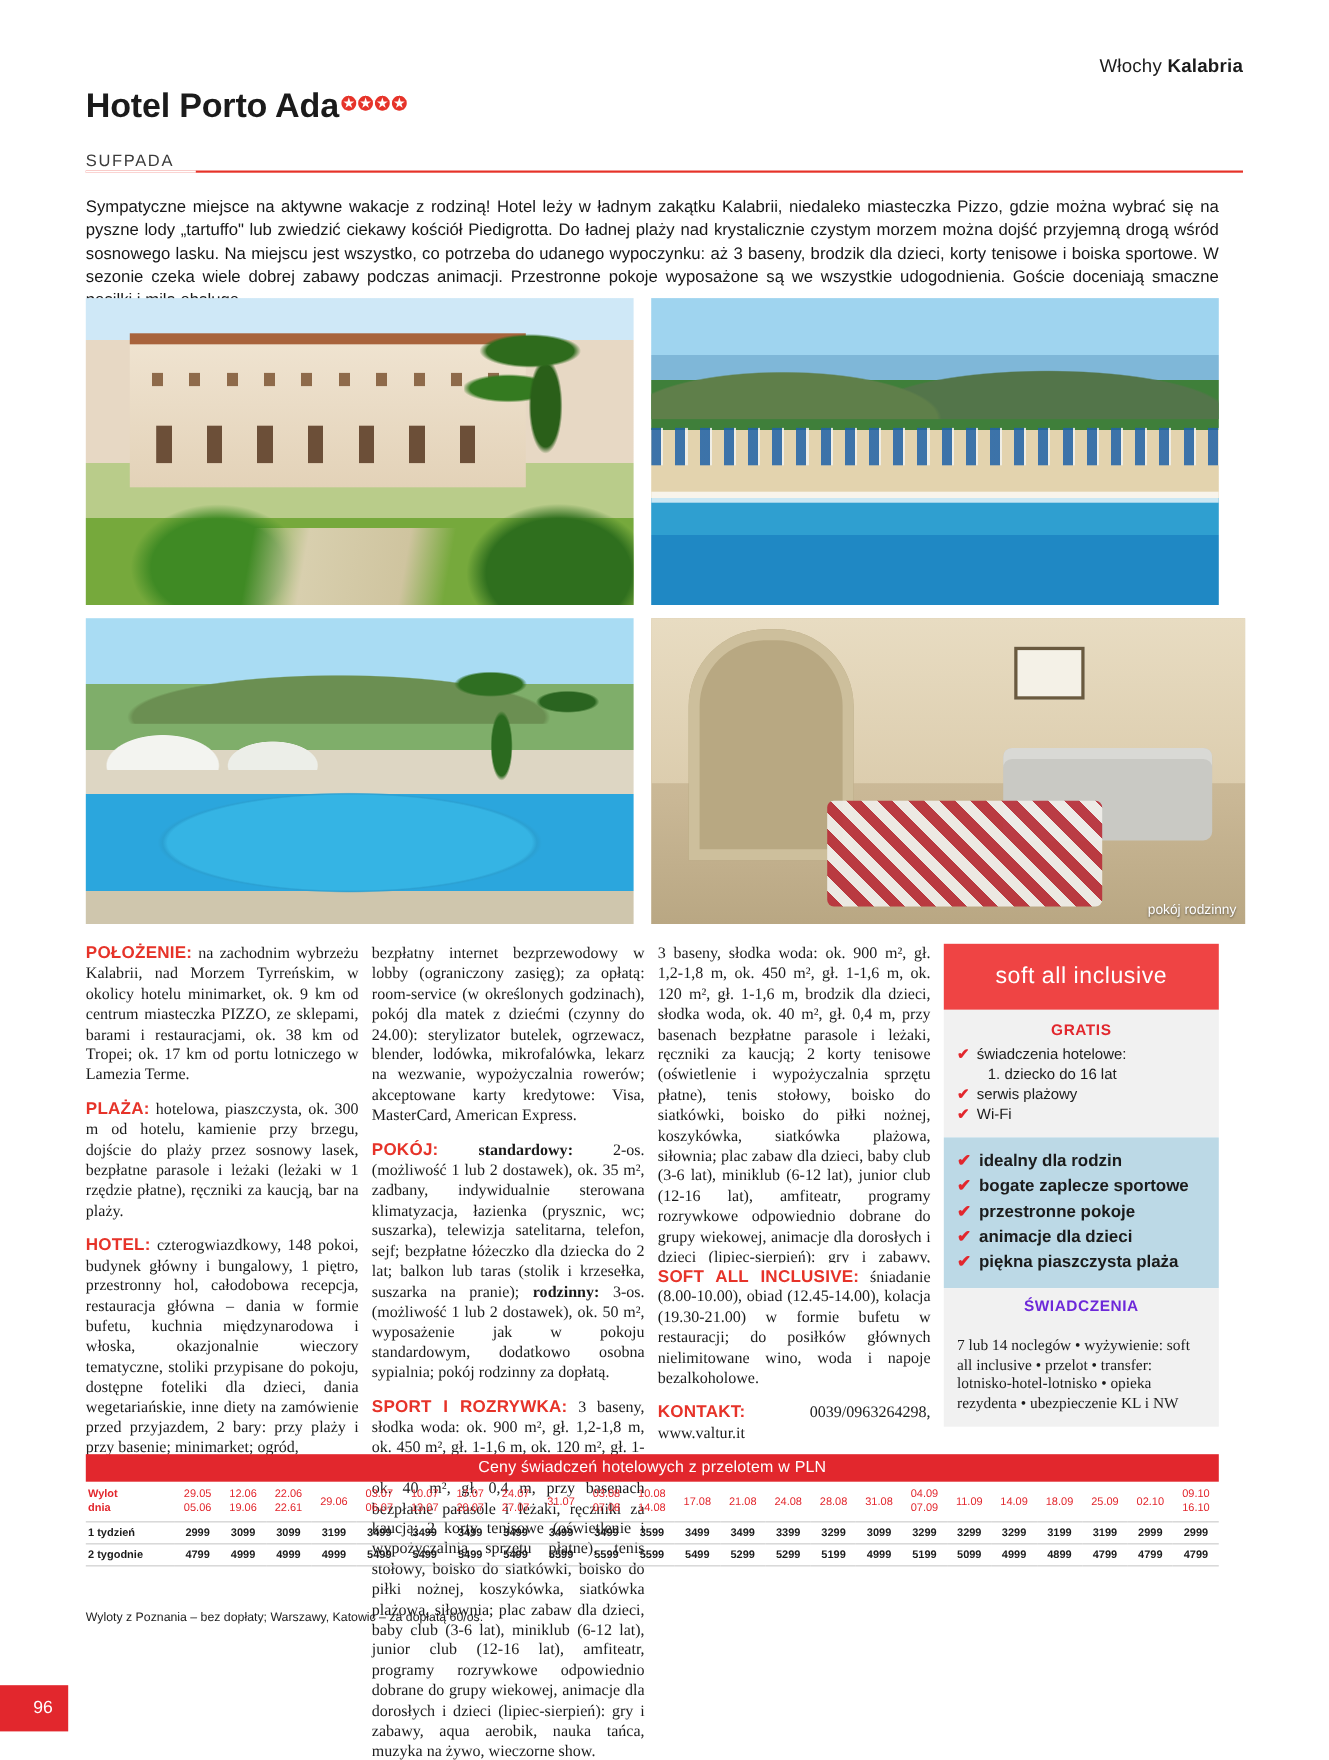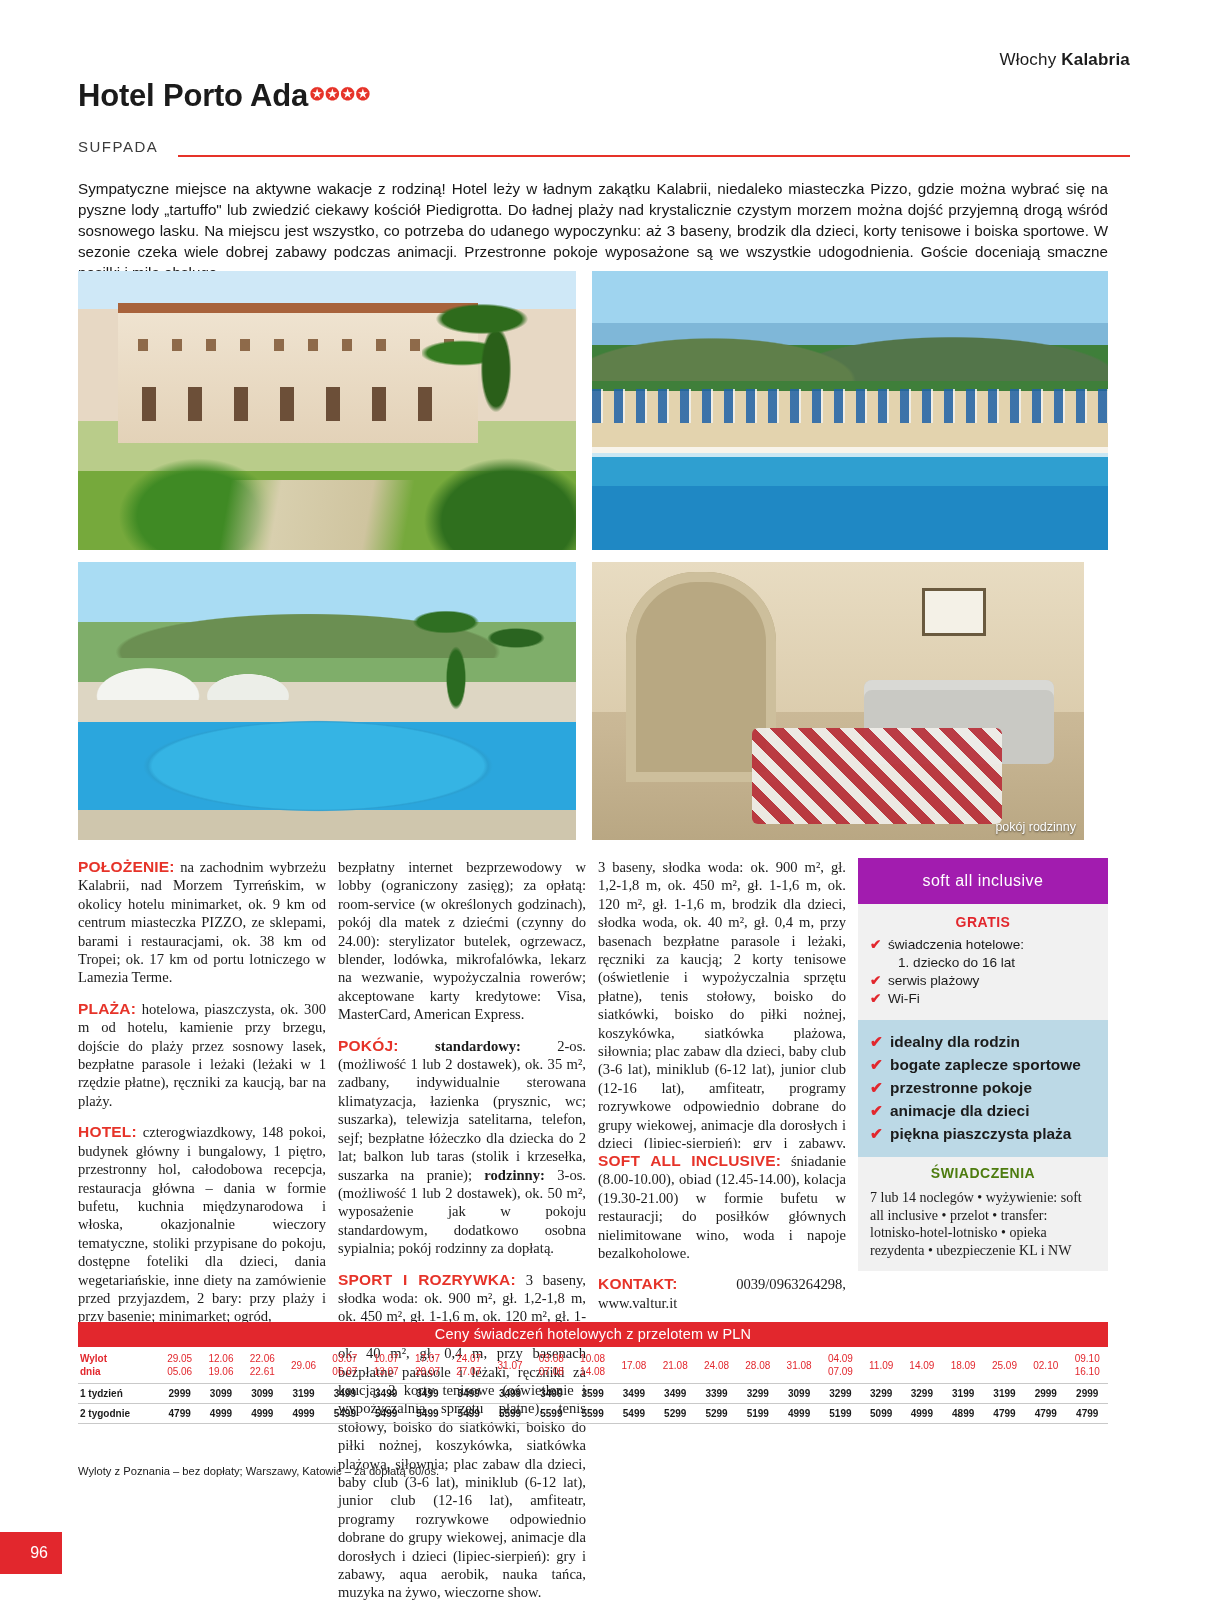--- a/index.html
+++ b/index.html
@@ -164,21 +164,21 @@
   }
   #photo-pool .palms {
     position:absolute; right:20px; top:36px; width:160px; height:120px;
     background:
       radial-gradient(ellipse 46px 16px at 50px 24px, #2f6f22 0 62%, rgba(0,0,0,0) 72%),
       radial-gradient(ellipse 40px 14px at 120px 40px, #2a6420 0 62%, rgba(0,0,0,0) 72%),
       radial-gradient(ellipse 14px 44px at 60px 80px, #2b6a1f 0 62%, rgba(0,0,0,0) 72%);
   }
 
   
-  #photo-room { left: 592px; top: 562px; width: 492px; height: 278px;
+  #photo-room { left: 592px; top: 562px; width: 540px; height: 278px;
     background: linear-gradient(#d8c9a8, #c9b795 60%, #b9a783);
   }
   #photo-room .wall {
     position:absolute; left:0; top:0; width:100%; height:150px;
     background: linear-gradient(#e8dcc2, #dccdae);
   }
   #photo-room .arch {
     position:absolute; left:34px; top:10px; width:150px; height:210px;
     background: #b8a882;
     border-radius: 70px 70px 0 0;
@@ -225,28 +225,28 @@
   .b { font-weight: bold; }
 
   
   .sai-box {
     position: absolute;
     left: 858px;
     top: 858px;
     width: 250px;
   }
   .sai-head {
-    background: #a21caf;
+    background: #ef4444;
     color: #ffffff;
-    height: 46px;
+    height: 60px;
     display: flex;
     align-items: center;
     justify-content: center;
     font-family: "Liberation Sans", sans-serif;
-    font-size: 16px;
+    font-size: 21px;
     letter-spacing: .5px;
   }
   .sai-gratis {
     background: #f1f1f1;
     padding: 10px 12px 12px 12px;
   }
   .sai-gratis .ttl {
     text-align: center;
     color: #e2272d;
     font-family: "Liberation Sans", sans-serif;
@@ -278,26 +278,26 @@
     line-height: 23px;
     font-weight: bold;
     padding-left: 20px;
   }
   .sai-foot {
     background: #f1f1f1;
     padding: 8px 12px 12px 12px;
   }
   .sai-foot .ttl {
     text-align: center;
-    color: #4d7c0f;
+    color: #6d28d9;
     font-family: "Liberation Sans", sans-serif;
     font-weight: bold;
     font-size: 14px;
     letter-spacing: .5px;
-    margin-bottom: 8px;
+    margin-bottom: 20px;
   }
   .sai-foot .txt {
     font-size: 14px;
     line-height: 17.5px;
     color: #1b1b1b;
   }
 
   
   .price-wrap { position: absolute; left: 78px; top: 1322px; width: 1030px; }
   .price-title {

